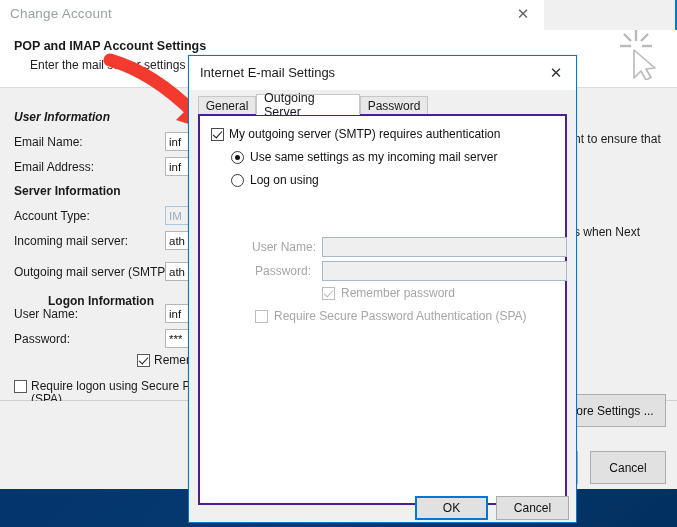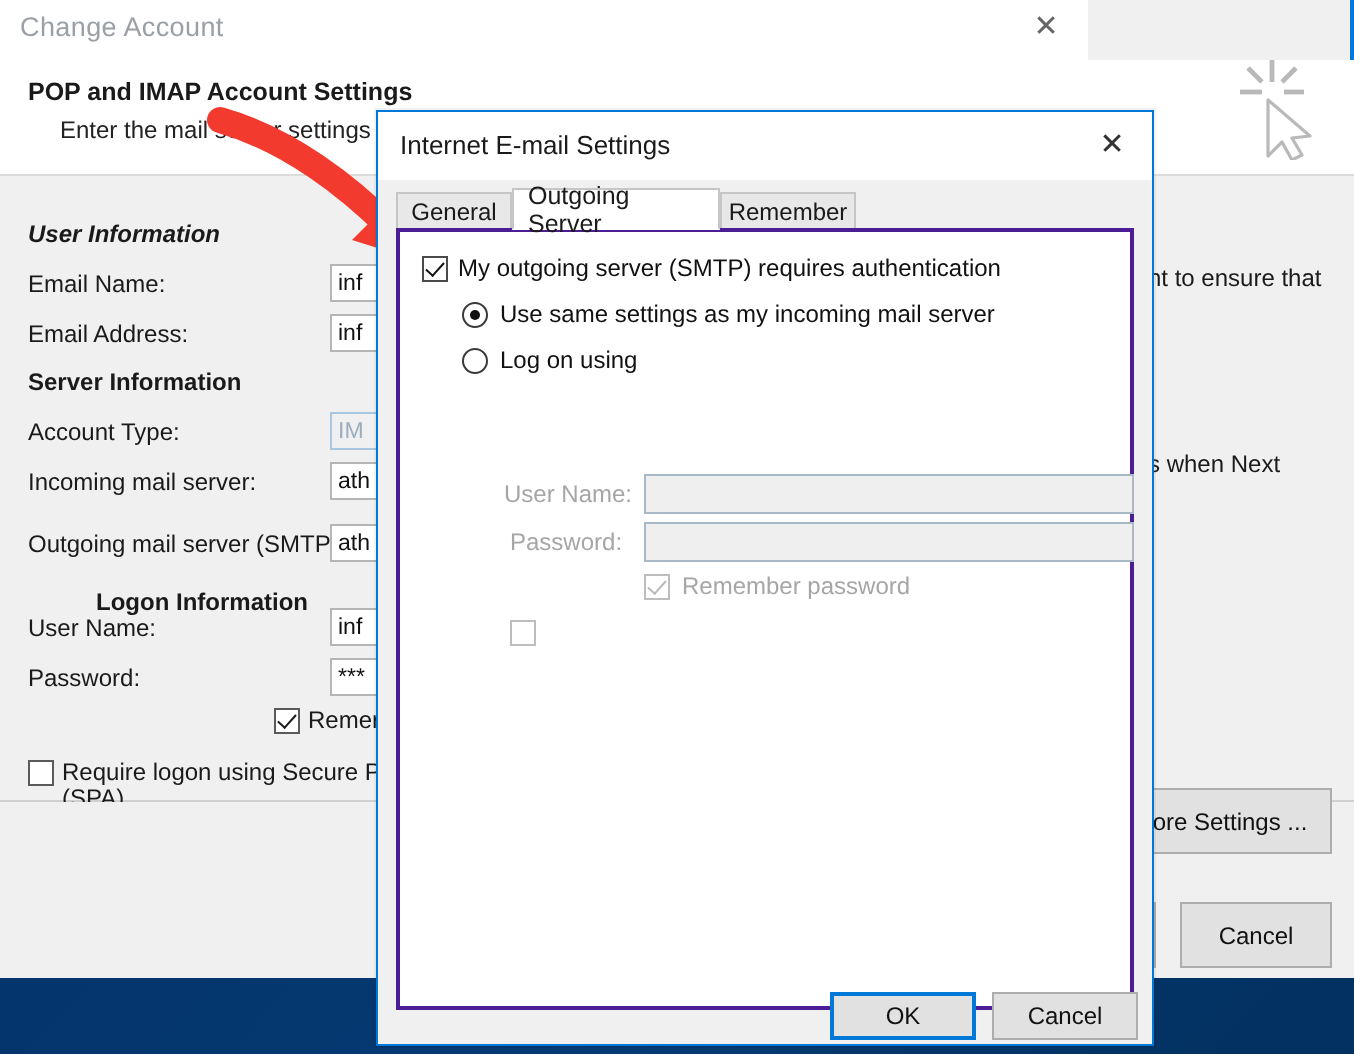--- a/index.html
+++ b/index.html
@@ -277,21 +277,21 @@
 <div id="dlg">
 
   <div id="dlg-titlebar">
     <div id="dlg-title">Internet E-mail Settings</div>
     <div id="dlg-close">✕</div>
   </div>
 
   <div id="tabstrip">
     <div class="tab" style="left:0px; width:58px;">General</div>
     <div class="tab active" style="left:58px; width:104px;">Outgoing Server</div>
-    <div class="tab" style="left:162px; width:68px;">Remember</div>
+    <div class="tab" style="left:162px; width:68px;">Password</div>
   </div>
 
   <div id="dlg-panel">
 
     <div class="d-cb checked" style="left:11px; top:12px;"></div>
     <div class="d-label" style="left:29px; top:11px; font-weight:normal;">My outgoing server (SMTP) requires authentication</div>
 
     <div class="d-radio sel" style="left:31px; top:35px;"></div>
     <div class="d-label" style="left:50px; top:34px;">Use same settings as my incoming mail server</div>
 
@@ -301,19 +301,20 @@
     <div class="d-label dis" style="left:52px; top:124px;">User Name:</div>
     <div class="d-input" style="left:122px; top:121px; width:245px;"></div>
 
     <div class="d-label dis" style="left:55px; top:148px;">Password:</div>
     <div class="d-input" style="left:122px; top:145px; width:245px;"></div>
 
     <div class="d-cb dis checked" style="left:122px; top:171px;"></div>
     <div class="d-label dis" style="left:141px; top:170px;">Remember password</div>
 
     <div class="d-cb dis" style="left:55px; top:194px;"></div>
+    <div class="d-label dis" style="left:74px; top:193px;">Require Secure Password Authentication (SPA)</div>
   </div>
 
   <div id="dlg-buttons">
     <div class="dbtn default" style="left:226px; top:0px;">OK</div>
     <div class="dbtn" style="left:307px; top:0px;">Cancel</div>
   </div>
 </div>
 
 </body></html>

